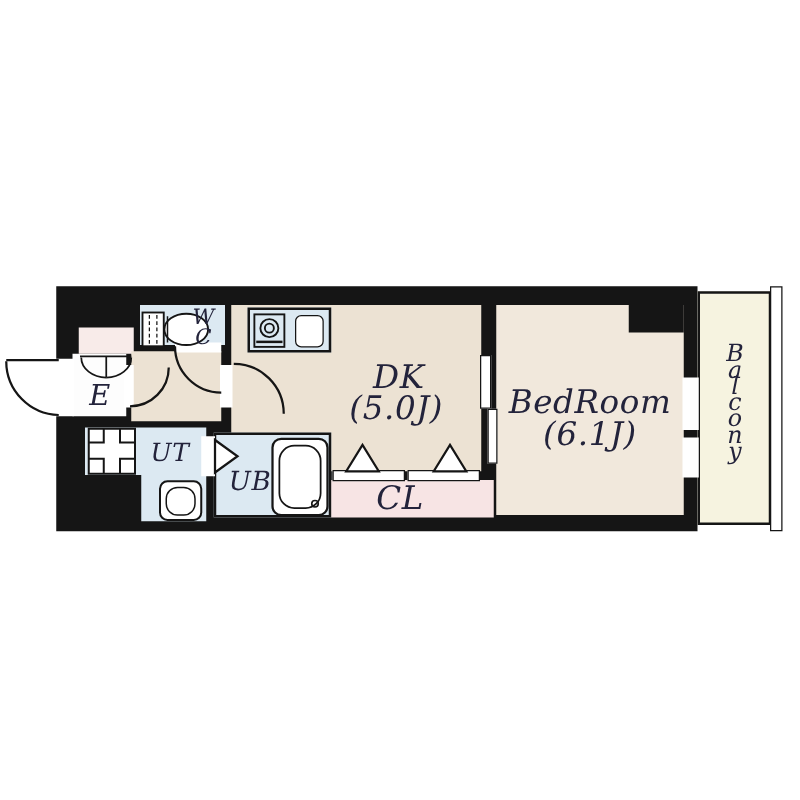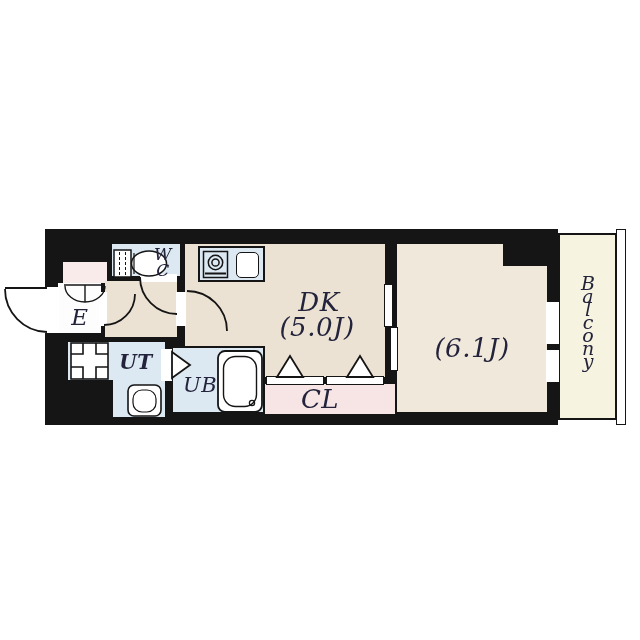--- a/index.html
+++ b/index.html
@@ -106,25 +106,26 @@
 
     <path d="M 172 352 L 190 365 L 172 378 Z" fill="#ffffff"></path>
 
     <path d="M 277 377 L 290 356 L 303 377 Z" fill="#ffffff"></path>
     <path d="M 347 377 L 360 356 L 373 377 Z" fill="#ffffff"></path>
   </svg>
 
   <div class="lbl" style="left:163px;top:254px;font-size:17px;">W</div>
   <div class="lbl" style="left:163px;top:270px;font-size:17px;">C</div>
   <div class="lbl" style="left:80px;top:317px;font-size:23px;">E</div>
-  <div class="lbl" style="left:136px;top:362px;font-size:20px;font-weight:bold;">UT</div>
+  <div class="lbl" style="left:136px;top:362px;font-size:20px;">UT</div>
   <div class="lbl" style="left:200px;top:385px;font-size:21px;">UB</div>
   <div class="lbl" style="left:319px;top:302px;font-size:26px;">DK</div>
   <div class="lbl" style="left:317px;top:327px;font-size:26px;">(5.0J)</div>
   <div class="lbl" style="left:320px;top:399px;font-size:26px;">CL</div>
+  <div class="lbl" style="left:472px;top:322px;font-size:26px;">BedRoom</div>
   <div class="lbl" style="left:472px;top:348px;font-size:26px;">(6.1J)</div>
 
   <div class="bletter" style="left:577px;top:277px;">B</div>
   <div class="bletter" style="left:577px;top:290px;">a</div>
   <div class="bletter" style="left:577px;top:303px;">l</div>
   <div class="bletter" style="left:577px;top:316px;">c</div>
   <div class="bletter" style="left:577px;top:329px;">o</div>
   <div class="bletter" style="left:577px;top:342px;">n</div>
   <div class="bletter" style="left:577px;top:355px;">y</div>
 

